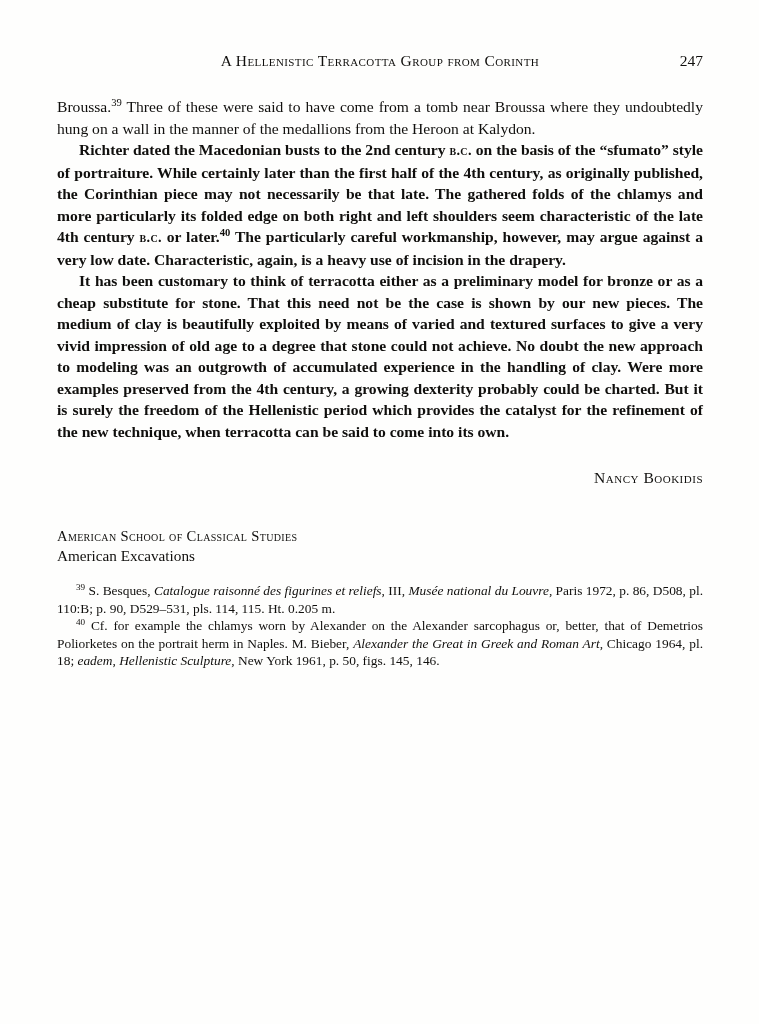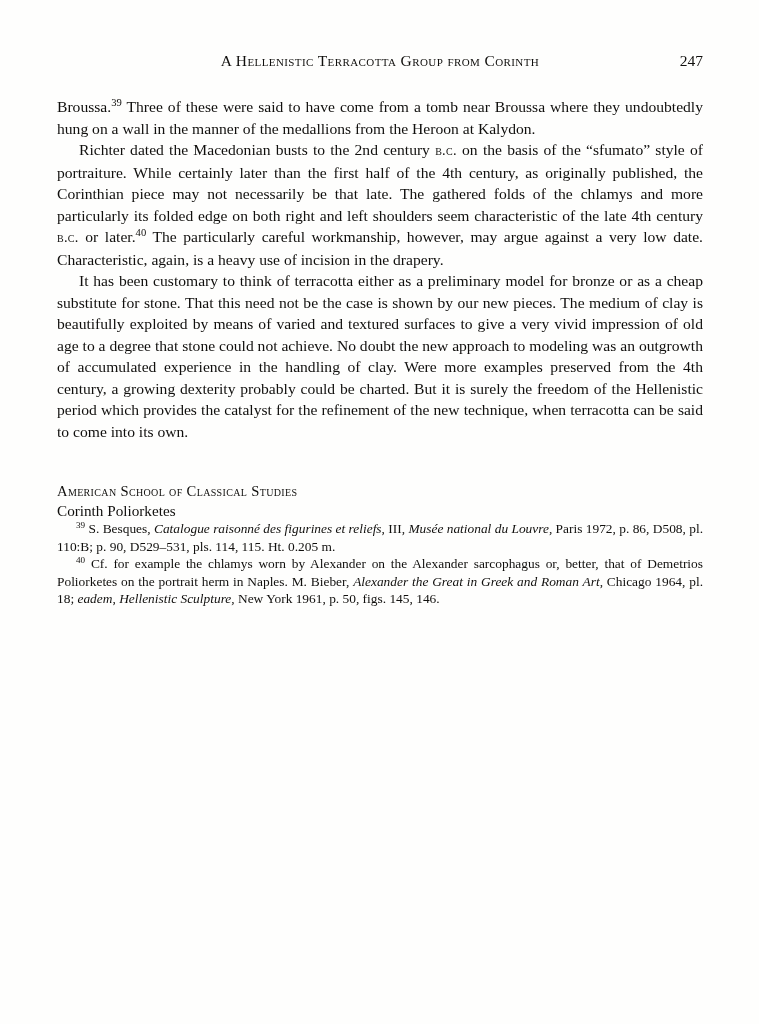--- a/index.html
+++ b/index.html
@@ -52,20 +52,21 @@
   p.body {
     font-size: 15.6px;
     line-height: 21.5px;
     text-align: justify;
     margin: 0;
     text-indent: 0;
     hyphens: manual;
   }
   p.body.indent {
     text-indent: 22px;
+    font-weight: bold;
   }
   .sc {
     font-variant: small-caps;
     font-size: 0.92em;
     letter-spacing: 0.3px;
   }
   sup {
     font-size: 0.68em;
     vertical-align: super;
     line-height: 0;
@@ -85,20 +86,21 @@
   .affiliation .inst {
     font-variant: small-caps;
     letter-spacing: 0.35px;
     font-size: 14.6px;
     margin-top: 40px;
   }
   .affiliation .dept {
     font-size: 15.2px;
   }
   .notes {
+    margin-top: 17px;
   }
   .note {
     font-size: 13.4px;
     line-height: 17.6px;
     text-align: justify;
     margin: 0;
     text-indent: 19px;
   }
   .note i, .body i {
     font-style: italic;
@@ -114,24 +116,25 @@
       <div class="title">A Hellenistic Terracotta Group from Corinth</div>
       <div class="folio">247</div>
     </div>
 
     <p class="body"><span>Broussa.</span><sup>39</sup><span> Three of these were said to have come from a tomb near Broussa where they undoubtedly hung on a wall in the manner of the medallions from the Heroon at Kalydon.</span></p>
 
     <p class="body indent"><span>Richter dated the Macedonian busts to the 2nd century </span><span class="sc">b.c.</span><span> on the basis of the “sfumato” style of portraiture. While certainly later than the first half of the 4th century, as originally published, the Corinthian piece may not necessarily be that late. The gathered folds of the chlamys and more particularly its folded edge on both right and left shoulders seem characteristic of the late 4th century </span><span class="sc">b.c.</span><span> or later.</span><sup>40</sup><span> The particularly careful workmanship, however, may argue against a very low date. Characteristic, again, is a heavy use of incision in the drapery.</span></p>
 
     <p class="body indent">It has been customary to think of terracotta either as a preliminary model for bronze or as a cheap substitute for stone. That this need not be the case is shown by our new pieces. The medium of clay is beautifully exploited by means of varied and textured surfaces to give a very vivid impression of old age to a degree that stone could not achieve. No doubt the new approach to modeling was an outgrowth of accumulated experience in the handling of clay. Were more examples preserved from the 4th century, a growing dexterity probably could be charted. But it is surely the freedom of the Hellenistic period which provides the catalyst for the refinement of the new technique, when terracotta can be said to come into its own.</p>
 
+    <div class="signature">Nancy Bookidis</div>
 
     <div class="affiliation">
       <div class="inst">American School of Classical Studies</div>
-      <div class="dept">Corinth Poliorketes</div>
+      <div class="dept">American Excavations</div>
     </div>
 
     <div class="notes">
       <p class="note"><sup>39</sup><span> S. Besques, </span><i>Catalogue raisonné des figurines et reliefs</i><span>, III, </span><i>Musée national du Louvre</i><span>, Paris 1972, p. 86, D508, pl. 110:B; p. 90, D529–531, pls. 114, 115. Ht. 0.205 m.</span></p>
 
       <p class="note"><sup>40</sup><span> Cf. for example the chlamys worn by Alexander on the Alexander sarcophagus or, better, that of Demetrios Poliorketes on the portrait herm in Naples. M. Bieber, </span><i>Alexander the Great in Greek and Roman Art</i><span>, Chicago 1964, pl. 18; </span><i>eadem</i><span>, </span><i>Hellenistic Sculpture</i><span>, New York 1961, p. 50, figs. 145, 146.</span></p>
     </div>
 
   </div>
 </div>

